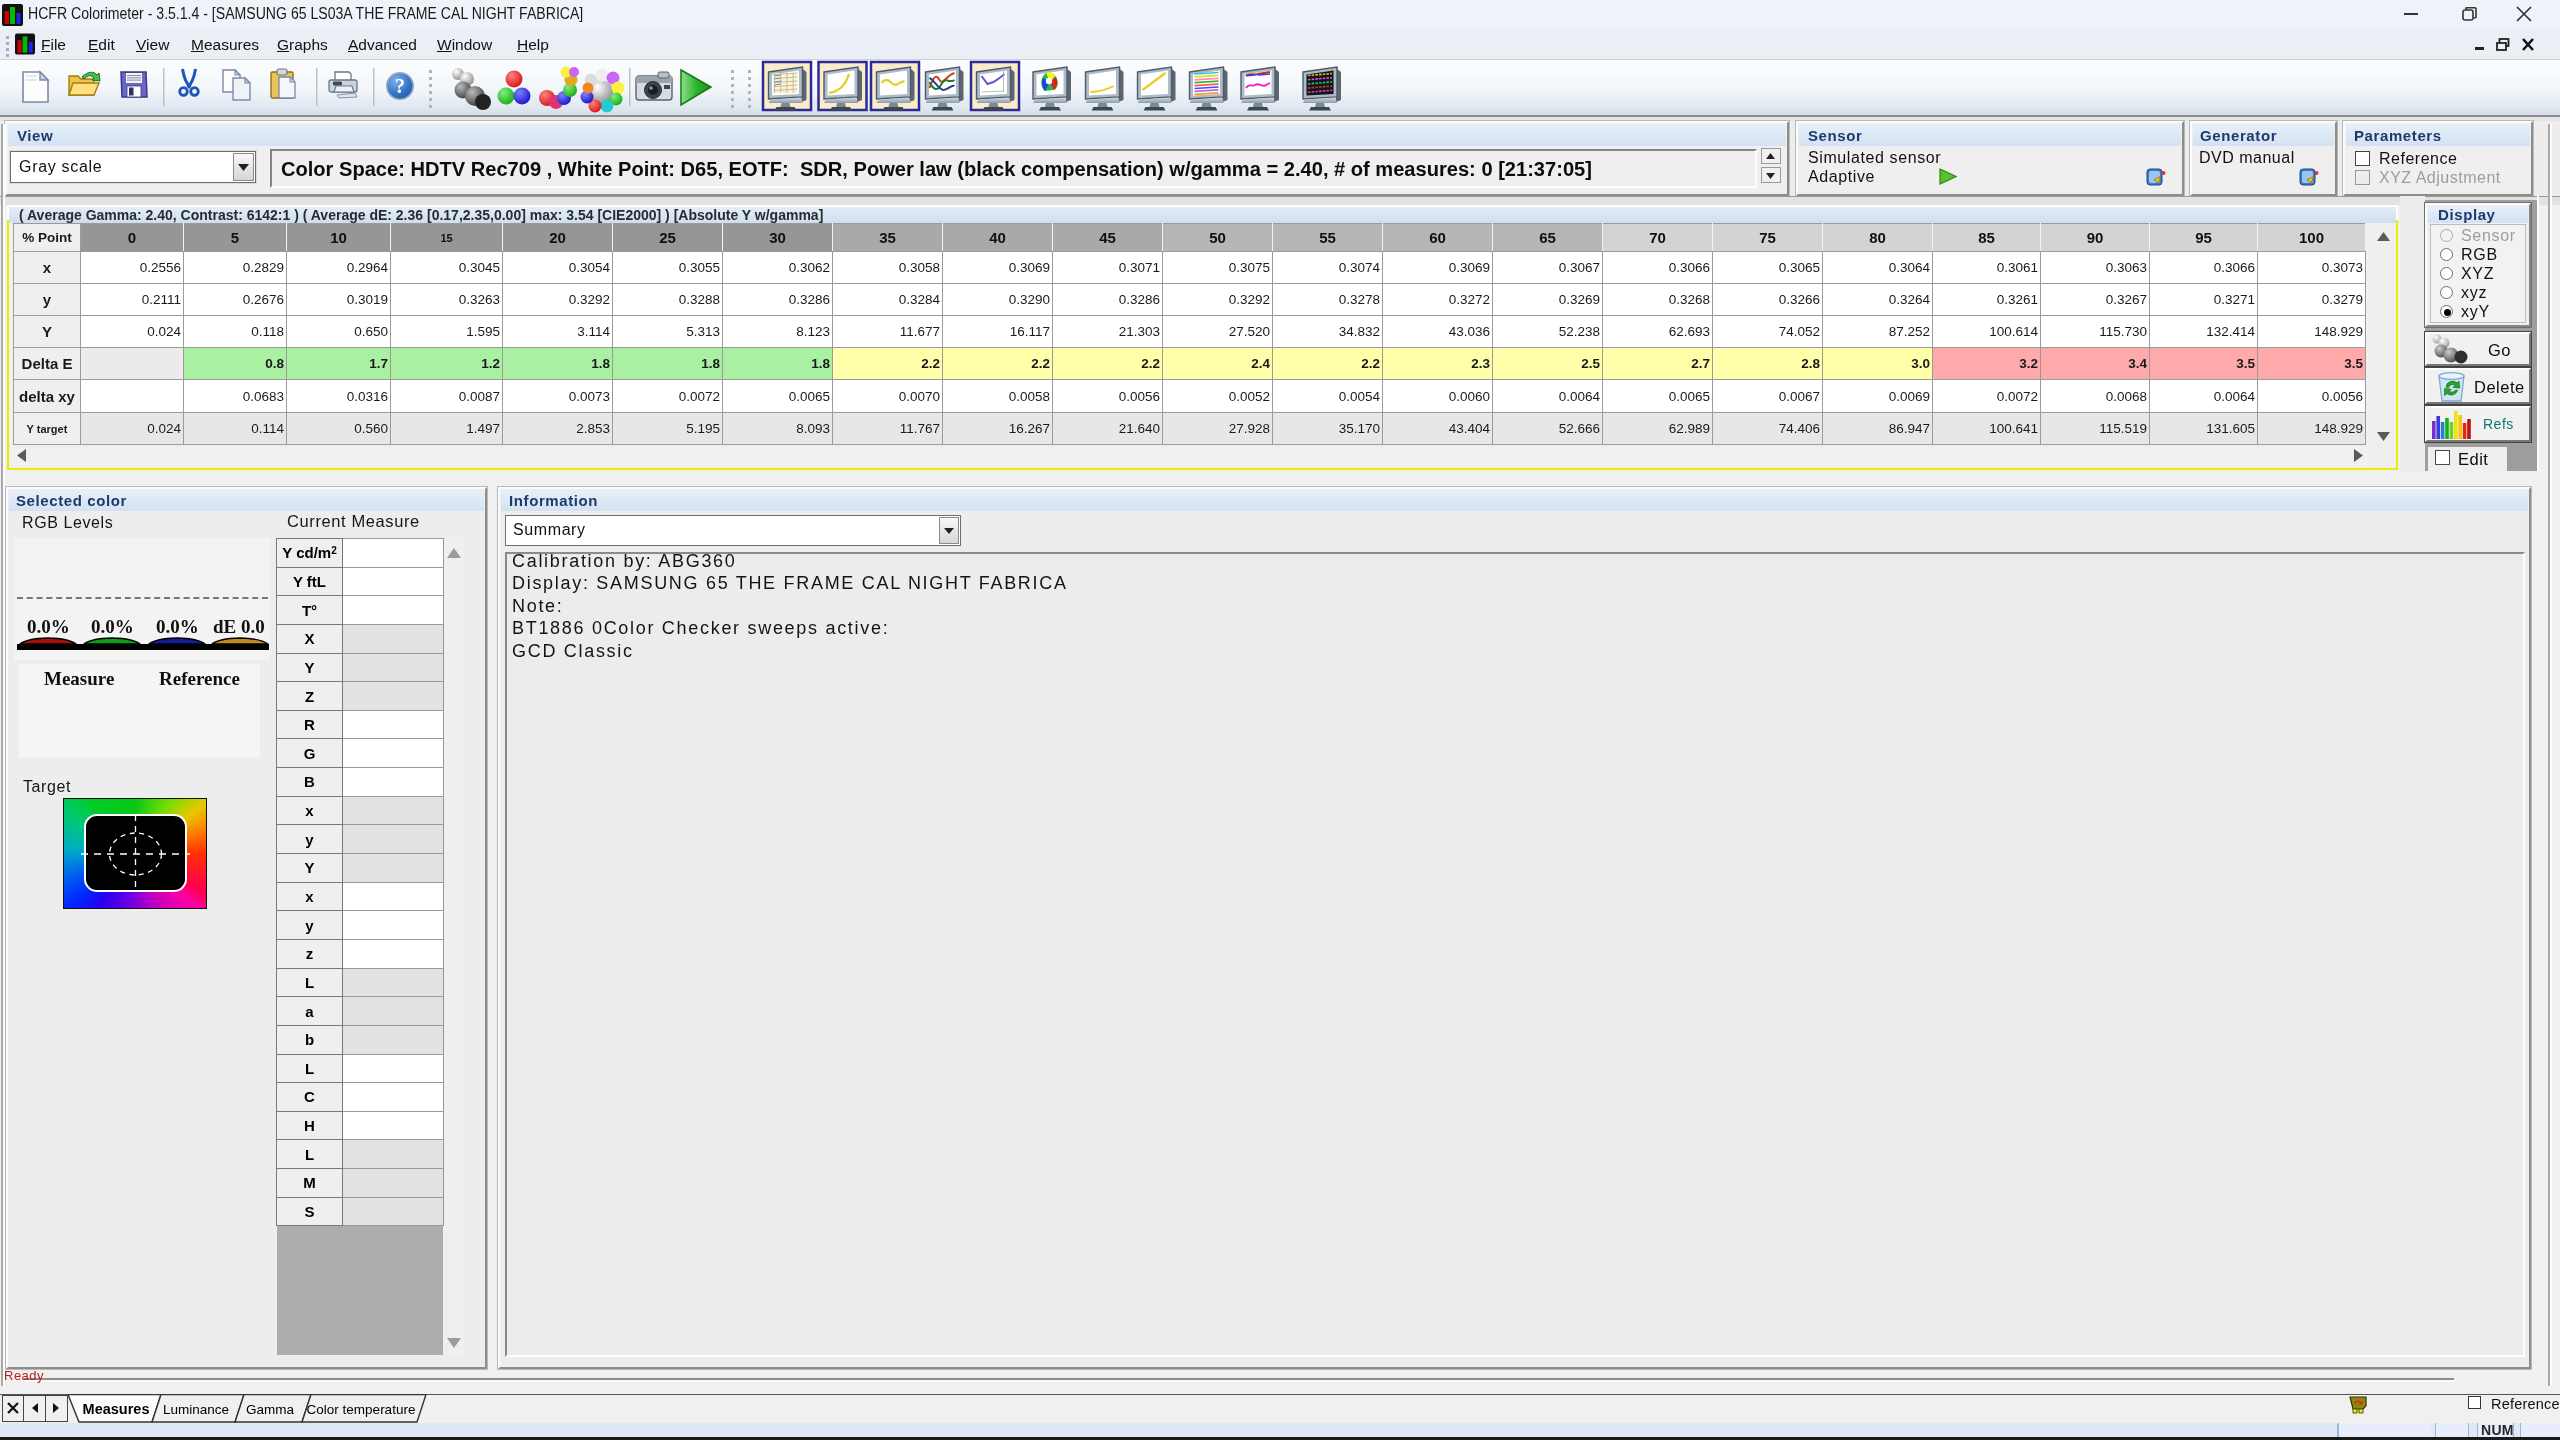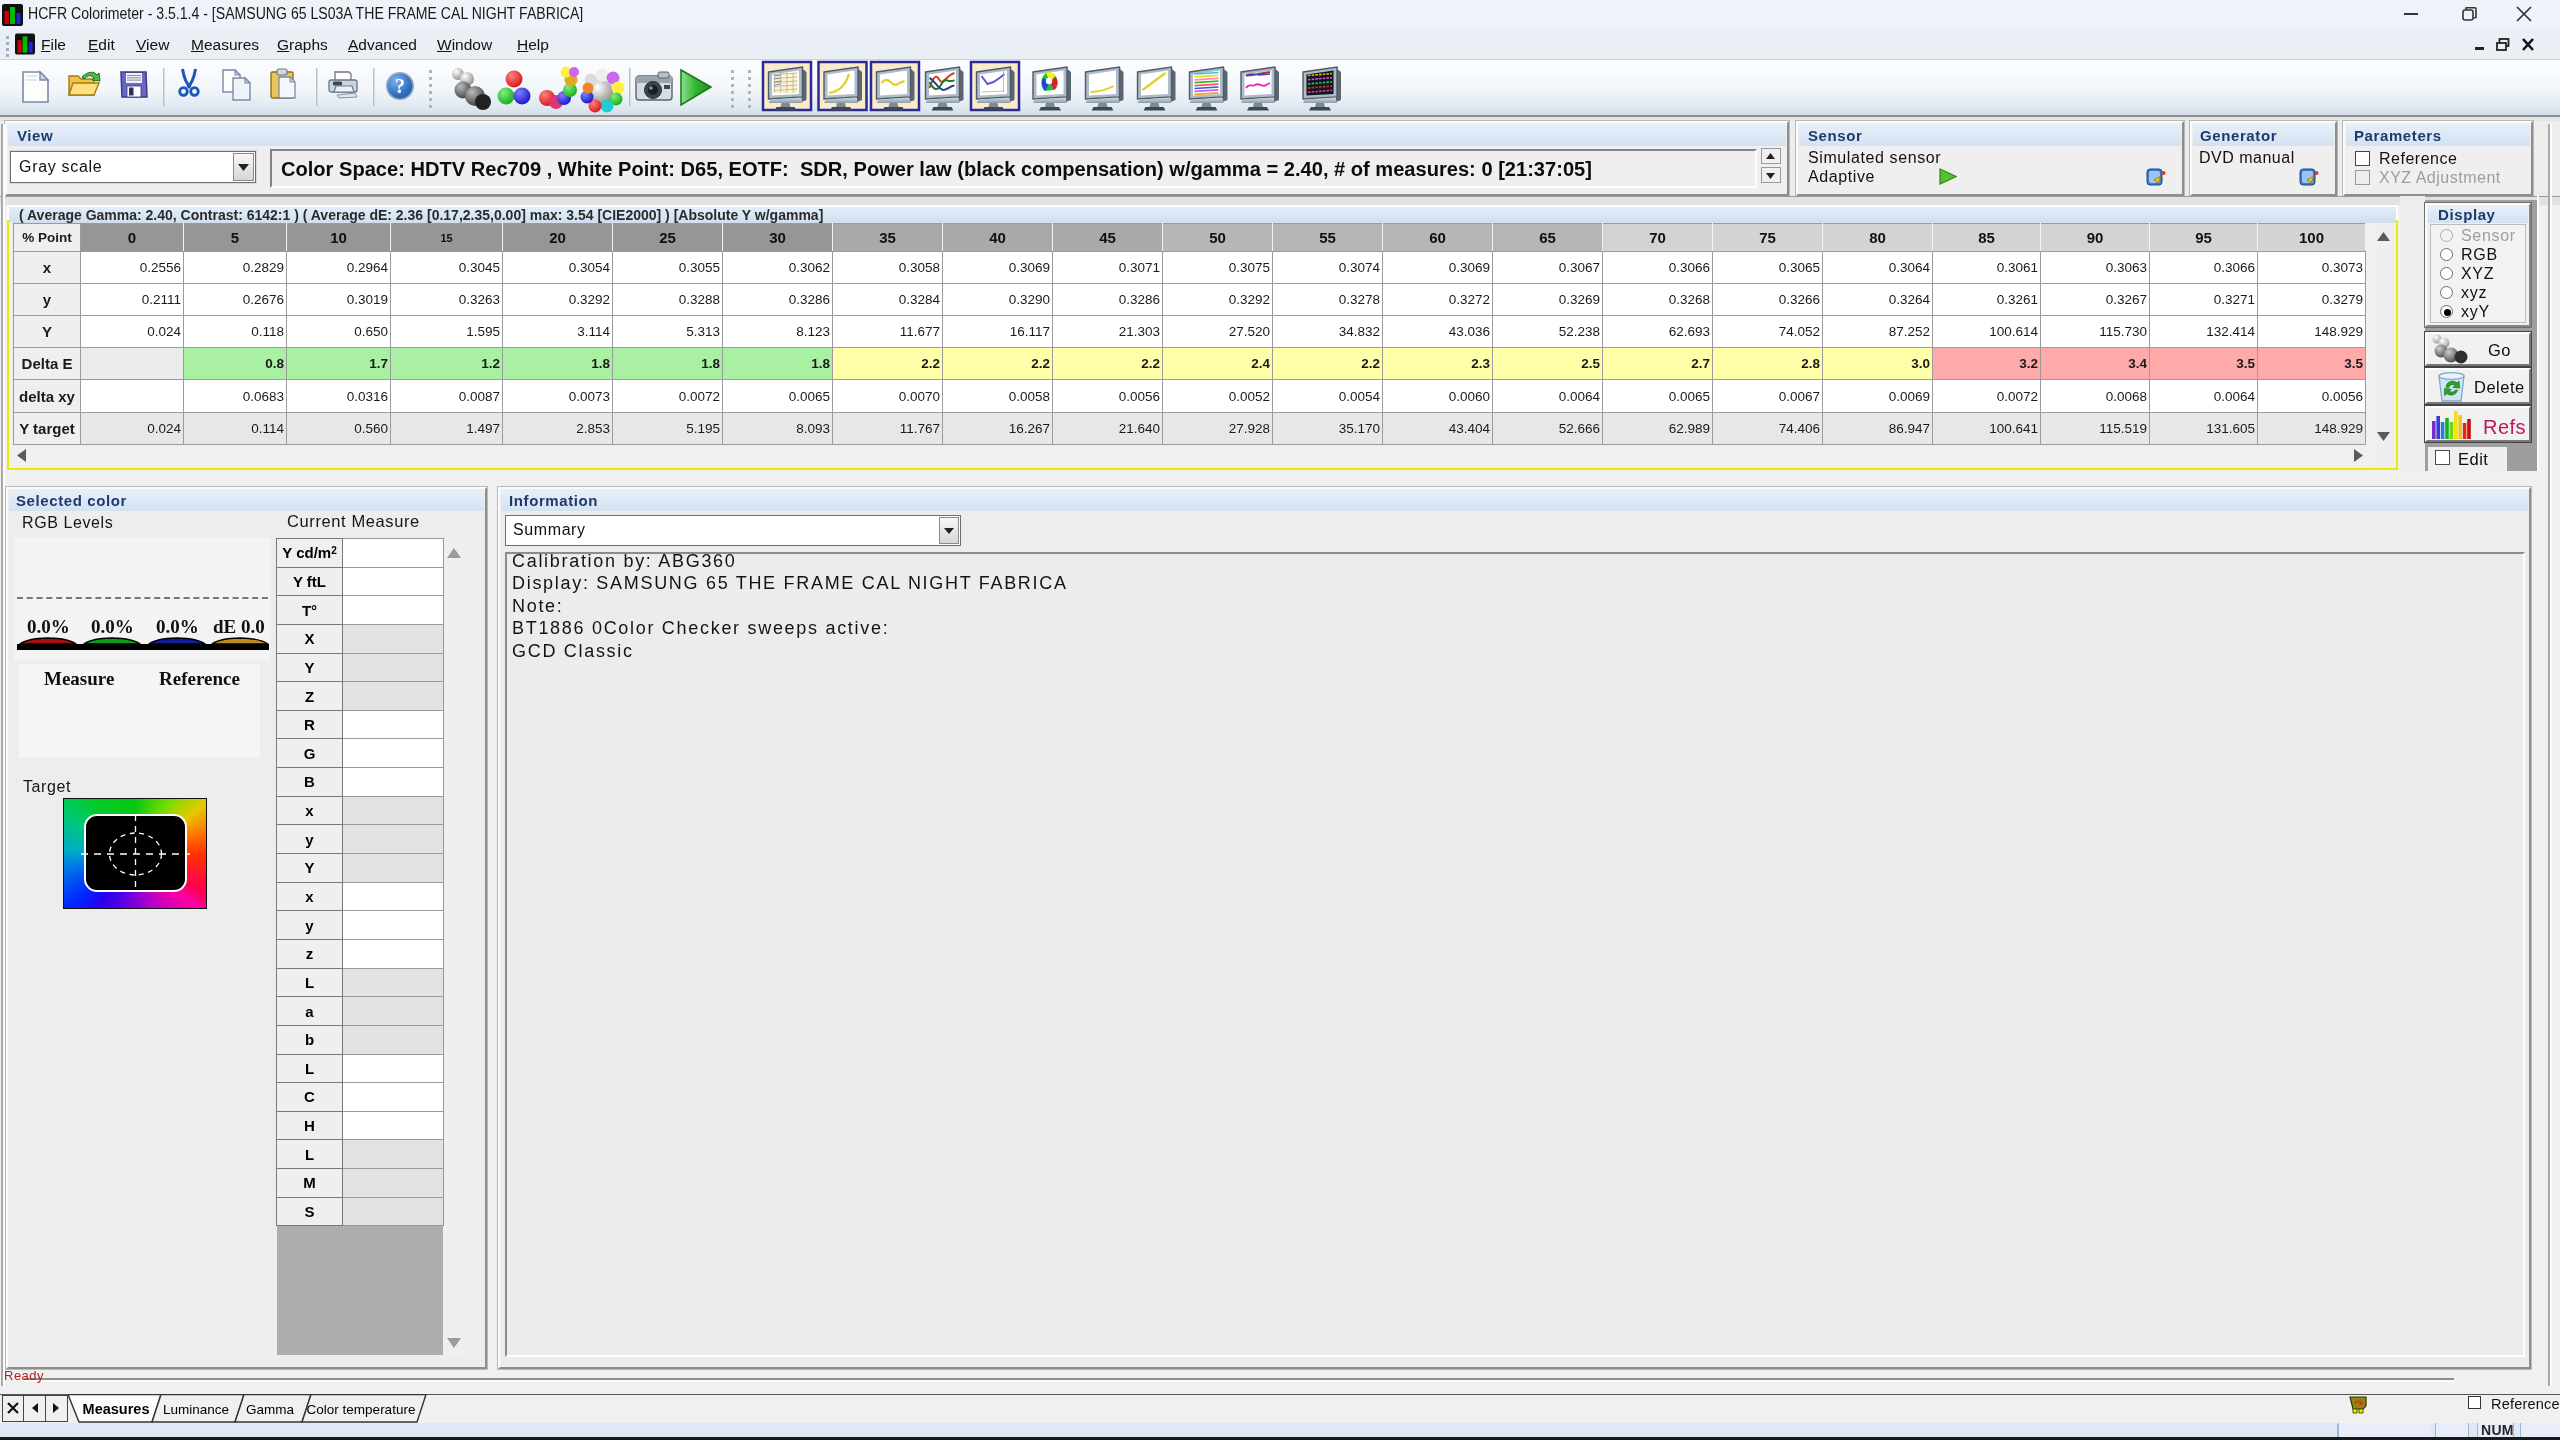--- a/index.html
+++ b/index.html
@@ -601,21 +601,21 @@
           <td style="background:#ffffff;font-weight:normal;">0.0064</td>
           <td style="background:#ffffff;font-weight:normal;">0.0065</td>
           <td style="background:#ffffff;font-weight:normal;">0.0067</td>
           <td style="background:#ffffff;font-weight:normal;">0.0069</td>
           <td style="background:#ffffff;font-weight:normal;">0.0072</td>
           <td style="background:#ffffff;font-weight:normal;">0.0068</td>
           <td style="background:#ffffff;font-weight:normal;">0.0064</td>
           <td style="background:#ffffff;font-weight:normal;">0.0056</td>
         </tr>
   <tr style="height:32px;">
-          <td class="rowlab" style="font-size:15px">Y target</td>
+          <td class="rowlab" style="font-size:11px">Y target</td>
           <td style="background:#e7e7e7;font-weight:normal;">0.024</td>
           <td style="background:#e7e7e7;font-weight:normal;">0.114</td>
           <td style="background:#e7e7e7;font-weight:normal;">0.560</td>
           <td style="background:#e7e7e7;font-weight:normal;">1.497</td>
           <td style="background:#e7e7e7;font-weight:normal;">2.853</td>
           <td style="background:#e7e7e7;font-weight:normal;">5.195</td>
           <td style="background:#e7e7e7;font-weight:normal;">8.093</td>
           <td style="background:#e7e7e7;font-weight:normal;">11.767</td>
           <td style="background:#e7e7e7;font-weight:normal;">16.267</td>
           <td style="background:#e7e7e7;font-weight:normal;">21.640</td>
@@ -867,21 +867,21 @@
     <rect x="1" y="12" width="3.6" height="18" fill="#7a2ccc"></rect>
     <rect x="5.4" y="7" width="3.6" height="23" fill="#3a3adf"></rect>
     <rect x="9.8" y="13" width="3.6" height="17" fill="#2a7ae0"></rect>
     <rect x="14.2" y="9" width="3.6" height="21" fill="#18b018"></rect>
     <rect x="18.6" y="13" width="3.6" height="17" fill="#6cd61c"></rect>
     <rect x="23" y="2" width="3.6" height="28" fill="#f2e014"></rect>
     <rect x="27.4" y="6" width="3.6" height="24" fill="#f2c614"></rect>
     <rect x="31.8" y="14" width="3.6" height="16" fill="#e02814"></rect>
     <rect x="36.2" y="10" width="3.6" height="20" fill="#c01010"></rect>
   </svg>
-  <div class="abs" style="left:2483px;top:416px;font-size:20px;letter-spacing:0.5px;color:#be185d;">Refs</div>
+  <div class="abs" style="left:2483px;top:416px;font-size:14px;letter-spacing:0.5px;color:#0f766e;">Refs</div>
 
   <div class="abs" style="left:2428px;top:447px;width:79px;height:24px;background:#efefef;"></div>
   <div class="abs" style="left:2435px;top:450px;width:15px;height:15px;background:#fff;border:1px solid #4a4a4a;"></div>
   <div class="abs" style="left:2458px;top:450px;font-size:16.5px;letter-spacing:0.5px;color:#0c0c0c;">Edit</div>
   <div class="abs" style="left:1px;top:124px;width:2px;height:1262px;background:#a9a9a9;"></div>
   <div class="abs" style="left:3px;top:124px;width:2px;height:1262px;background:#fcfcfc;"></div>
   <div class="abs" style="left:2548px;top:124px;width:2px;height:1262px;background:#a9a9a9;"></div>
   <div class="abs" style="left:2550px;top:124px;width:2px;height:1262px;background:#fcfcfc;"></div>
 
   <div class="abs" style="left:24px;top:1378px;width:2430px;height:2px;background:#8f8f8f;box-shadow:0 2px 0 #fafafa;"></div>

